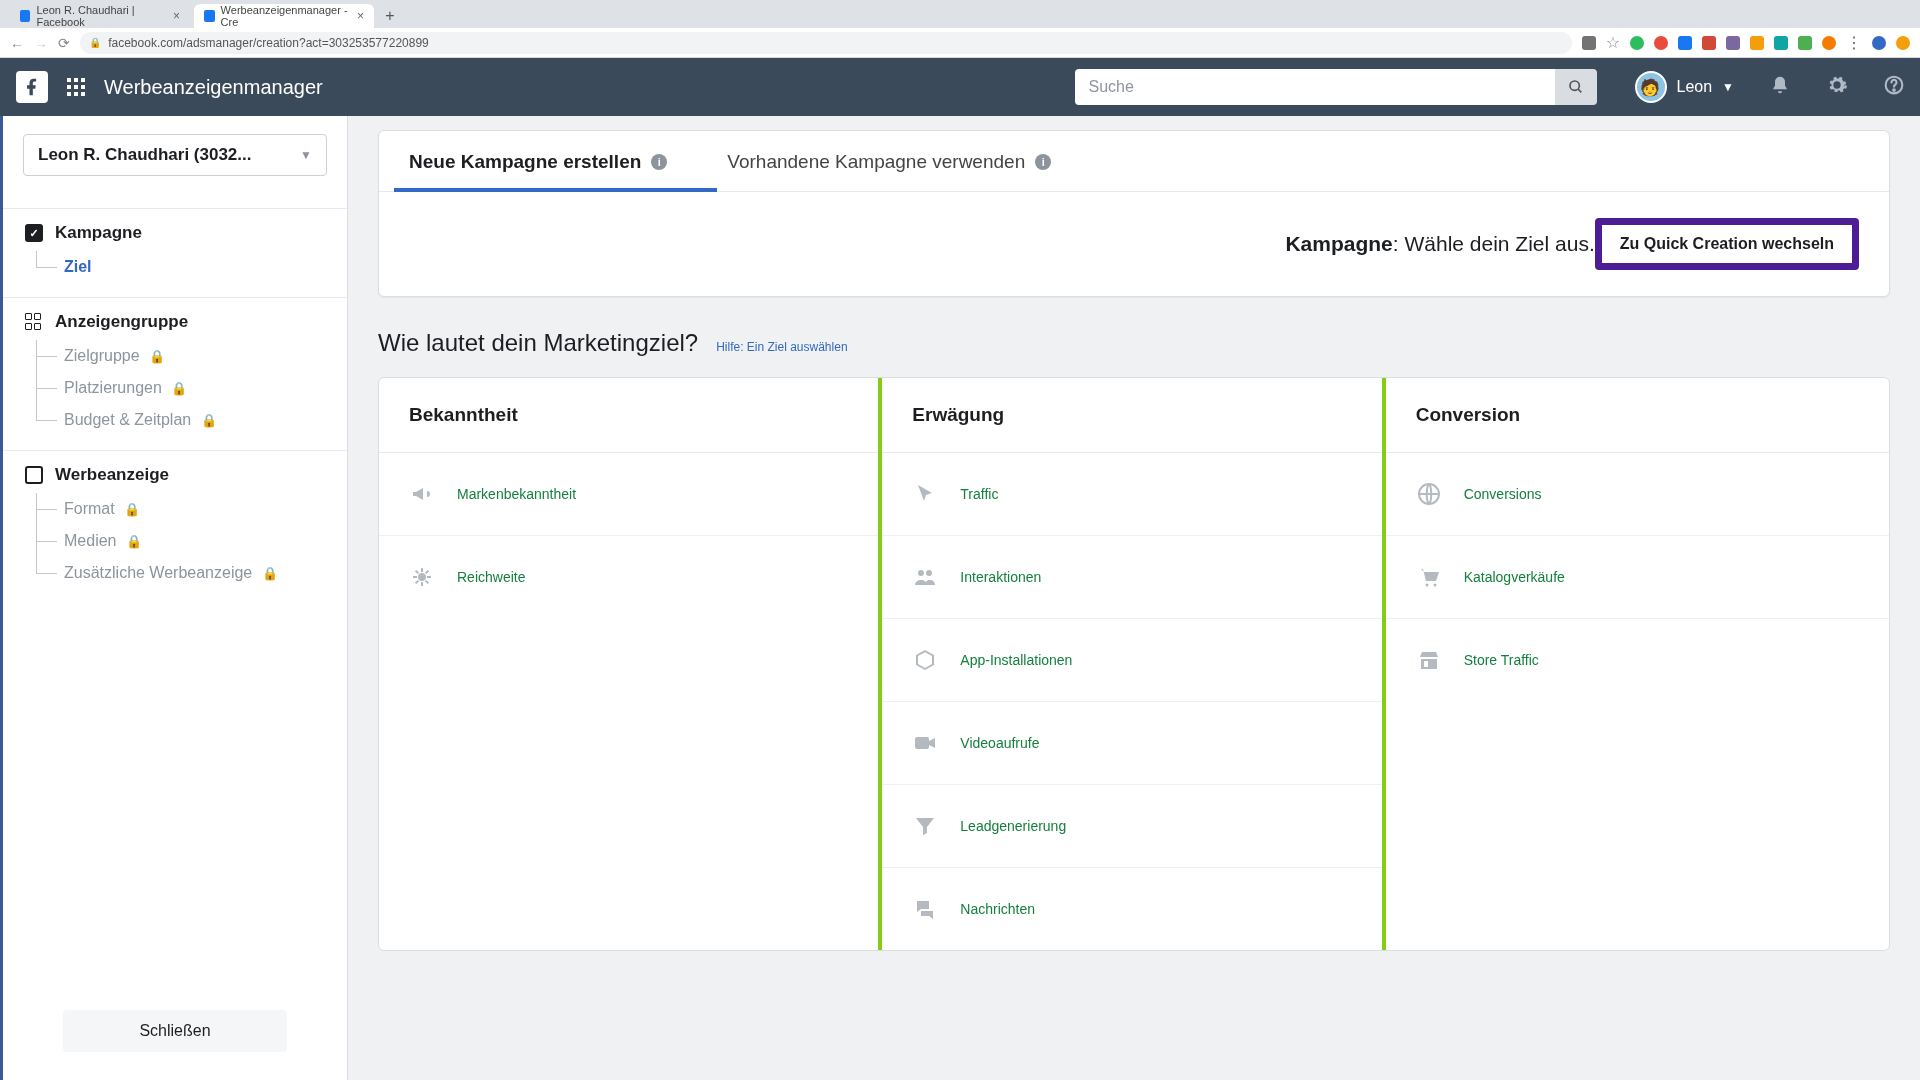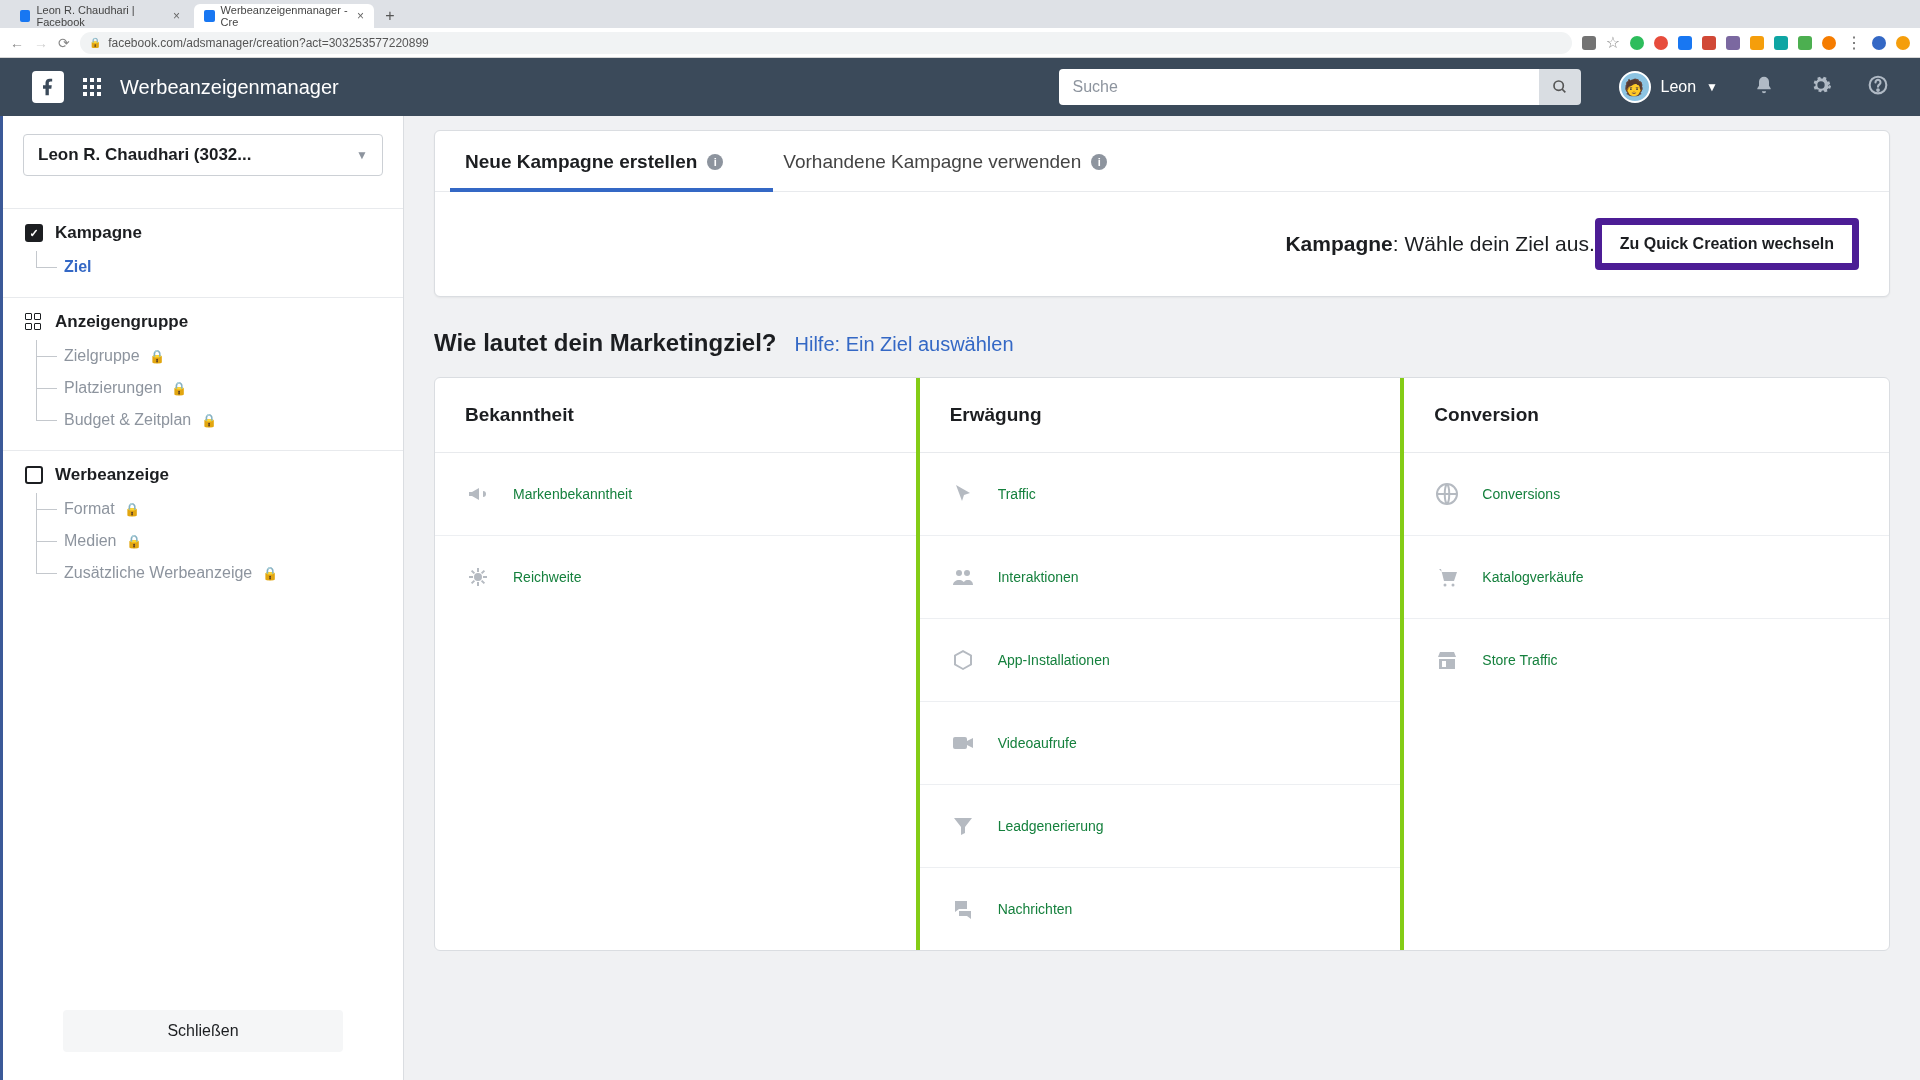--- a/index.html
+++ b/index.html
@@ -14,39 +14,39 @@
 .tab .close { margin-left: auto; color: #666; font-size: 12px; }
 .new-tab { width: 24px; height: 24px; display: flex; align-items: center; justify-content: center; color: #555; font-size: 16px; }
 .addr-bar { height: 30px; display: flex; align-items: center; padding: 0 10px; gap: 10px; border-bottom: 1px solid #d6d6d6; }
 .nav-btn { color: #888; font-size: 14px; }
 .url-box { flex: 1; display: flex; align-items: center; background: #f1f3f4; border-radius: 14px; height: 22px; padding: 0 10px; font-size: 12px; color: #555; gap: 6px; }
 .url-box .lock { font-size: 10px; }
 .ext-icons { display: flex; gap: 10px; align-items: center; }
 .ext-icon { width: 14px; height: 14px; border-radius: 3px; }
 
 
-.fb-header { height: 58px; background: #3b4a5a; display: flex; align-items: center; padding: 0 32px; gap: 18px; }
+.fb-header { height: 58px; background: #3b4a5a; display: flex; align-items: center; padding: 0 16px; gap: 18px; }
 .fb-logo { width: 32px; height: 32px; background: #fff; border-radius: 4px; display: flex; align-items: center; justify-content: center; }
 .fb-logo svg { width: 20px; height: 20px; }
 .apps-icon { color: #fff; display: flex; }
 .app-title { color: #fff; font-size: 20px; font-weight: 400; }
 .header-spacer { flex: 1; }
 .search-wrap { display: flex; align-items: center; justify-content: space-between; }
 .search-input { width: 480px; height: 36px; background: #fff; border: none; border-radius: 4px 0 0 4px; padding: 0 14px; font-size: 16px; color: #666; }
 .search-input::placeholder { color: #8d949e; }
 .search-btn { width: 42px; height: 36px; background: #d9dde2; border: none; border-radius: 0 4px 4px 0; display: flex; align-items: center; justify-content: center; color: #555; }
 .user-menu { display: flex; align-items: center; gap: 10px; margin-left: 20px; }
 .avatar { width: 32px; height: 32px; border-radius: 50%; background: #8dc4e2; border: 2px solid #fff; display: flex; align-items: center; justify-content: center; font-size: 16px; }
 .user-name { color: #fff; font-size: 16px; }
 .chev { color: #fff; font-size: 12px; }
 .header-icon { color: #b0bac5; font-size: 18px; margin-left: 18px; }
 
 
 .page { display: flex; height: calc(1080px - 58px - 58px); }
-.sidebar { width: 404px; background: #fff; border-right: 1px solid #dadde1; display: flex; flex-direction: column; position: relative; border-left: 3px solid #3b5998; }
+.sidebar { width: 348px; background: #fff; border-right: 1px solid #dadde1; display: flex; flex-direction: column; position: relative; border-left: 3px solid #3b5998; }
 .account-dd { margin: 18px 20px; border: 1px solid #ccd0d5; border-radius: 4px; padding: 10px 14px; display: flex; align-items: center; justify-content: space-between; font-size: 17px; font-weight: 600; color: #1c1e21; }
 .sb-divider { height: 1px; background: #e8eaed; margin: 14px 0; }
 .sb-section { padding: 0 22px; }
 .sb-heading { display: flex; align-items: center; gap: 12px; font-size: 17px; font-weight: 700; color: #1c1e21; margin-bottom: 8px; }
 .sb-heading .check-icon { width: 18px; height: 18px; background: #1c1e21; border-radius: 3px; display: flex; align-items: center; justify-content: center; color: #fff; font-size: 11px; }
 .sb-heading .sq-icon { width: 18px; height: 18px; border: 2px solid #1c1e21; border-radius: 3px; }
 .sb-heading .grid-icon { display: inline-flex; flex-wrap: wrap; width: 18px; height: 18px; gap: 2px; }
 .sb-heading .grid-icon span { width: 7px; height: 7px; border: 1.5px solid #1c1e21; border-radius: 1px; }
 .sb-tree { margin-left: 10px; border-left: 1px dashed transparent; }
 .sb-item { display: flex; align-items: center; padding: 7px 0 7px 28px; position: relative; font-size: 16px; color: #8d949e; gap: 10px; }
@@ -62,22 +62,22 @@
 .tab-item { padding: 20px 0 18px; font-size: 19px; font-weight: 700; color: #1c1e21; display: flex; align-items: center; gap: 10px; position: relative; }
 .tab-item.inactive { font-weight: 400; color: #444; }
 .tab-item.active::after { content: ''; position: absolute; bottom: -1px; left: -15px; right: -50px; height: 4px; background: #3468c5; }
 .info-icon { width: 16px; height: 16px; border-radius: 50%; background: #8d949e; color: #fff; font-size: 11px; display: inline-flex; align-items: center; justify-content: center; font-weight: 700; }
 .card-body { padding: 26px 30px; display: flex; align-items: center; justify-content: flex-end; }
 .prompt { font-size: 21px; color: #1c1e21; }
 .prompt b { font-weight: 700; }
 .quick-btn { padding: 10px 18px; background: #fff; border: 7px solid #4c1d95; border-radius: 4px; font-size: 16px; font-weight: 600; color: #1c1e21; }
 
 .question-row { margin: 32px 0 20px; display: flex; align-items: baseline; gap: 18px; }
-.question { font-size: 24px; color: #1c1e21; font-weight: bold; }
-.help-link { font-size: 20px; color: #3468c5; }
+.question { font-size: 24px; color: #1c1e21; }
+.help-link { font-size: 12px; color: #3468c5; }
 
 .goals-grid { display: grid; grid-template-columns: 1fr 1fr 1fr; border: 1px solid #dadde1; border-radius: 6px; overflow: hidden; background: #fff; }
 .goals-col { border-right: 4px solid #84cc16; }
 .goals-col:last-child { border-right: none; }
 .col-head { padding: 26px 30px; font-size: 19px; font-weight: 700; color: #1c1e21; border-bottom: 1px solid #e8eaed; }
 .goal-item { padding: 28px 30px; display: flex; align-items: center; gap: 22px; font-size: 14px; color: #15803d; border-bottom: 1px solid #edeff2; }
 .goal-item:last-child { border-bottom: none; }
 .goal-icon { width: 26px; height: 26px; color: #b5bac1; display: flex; align-items: center; justify-content: center; }
 .goal-icon svg { width: 24px; height: 24px; }
 </style>

